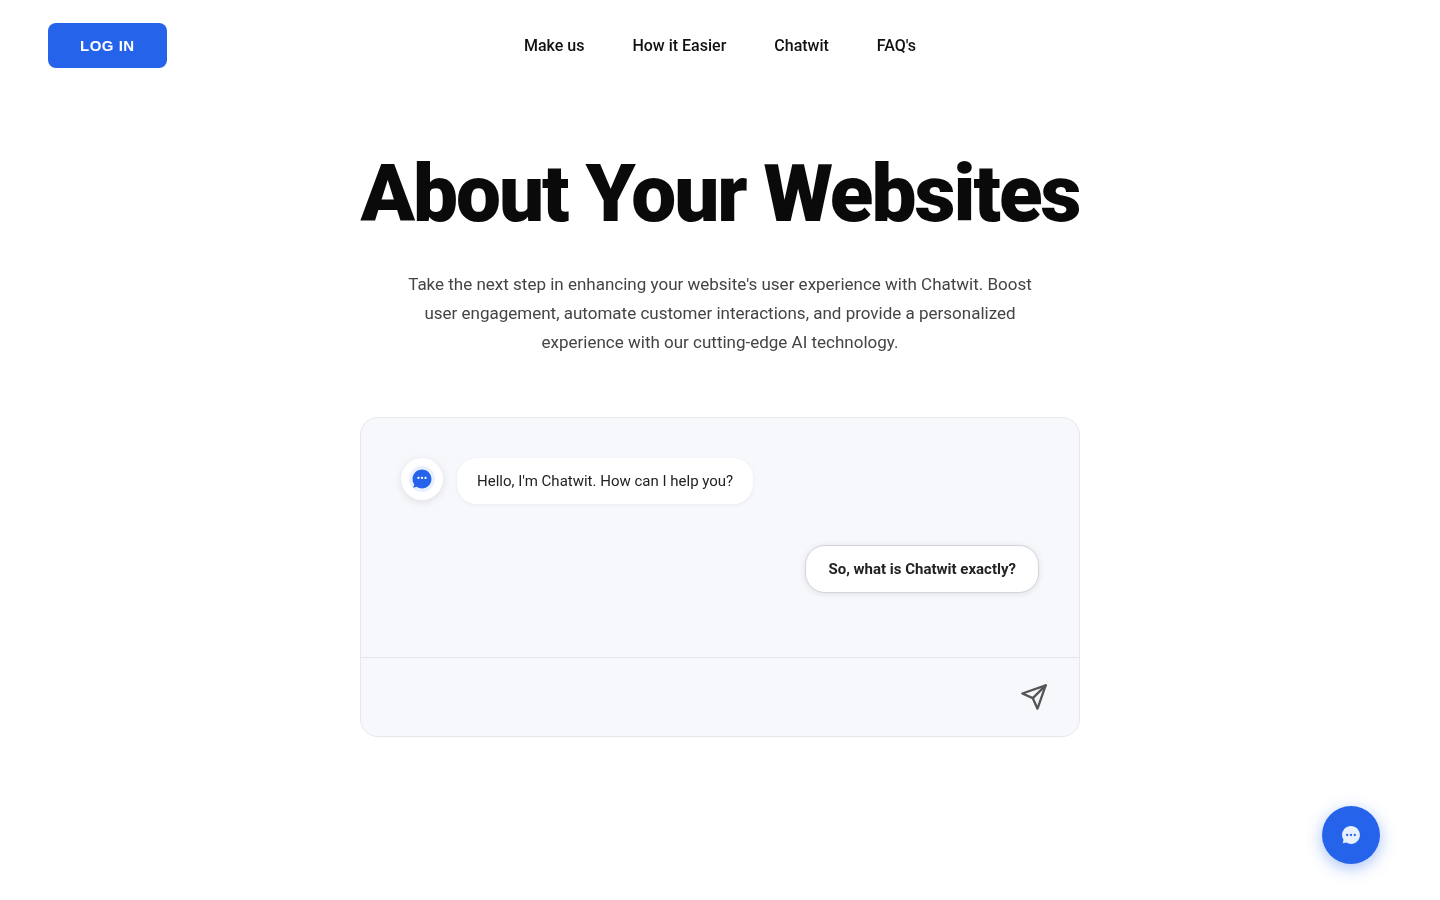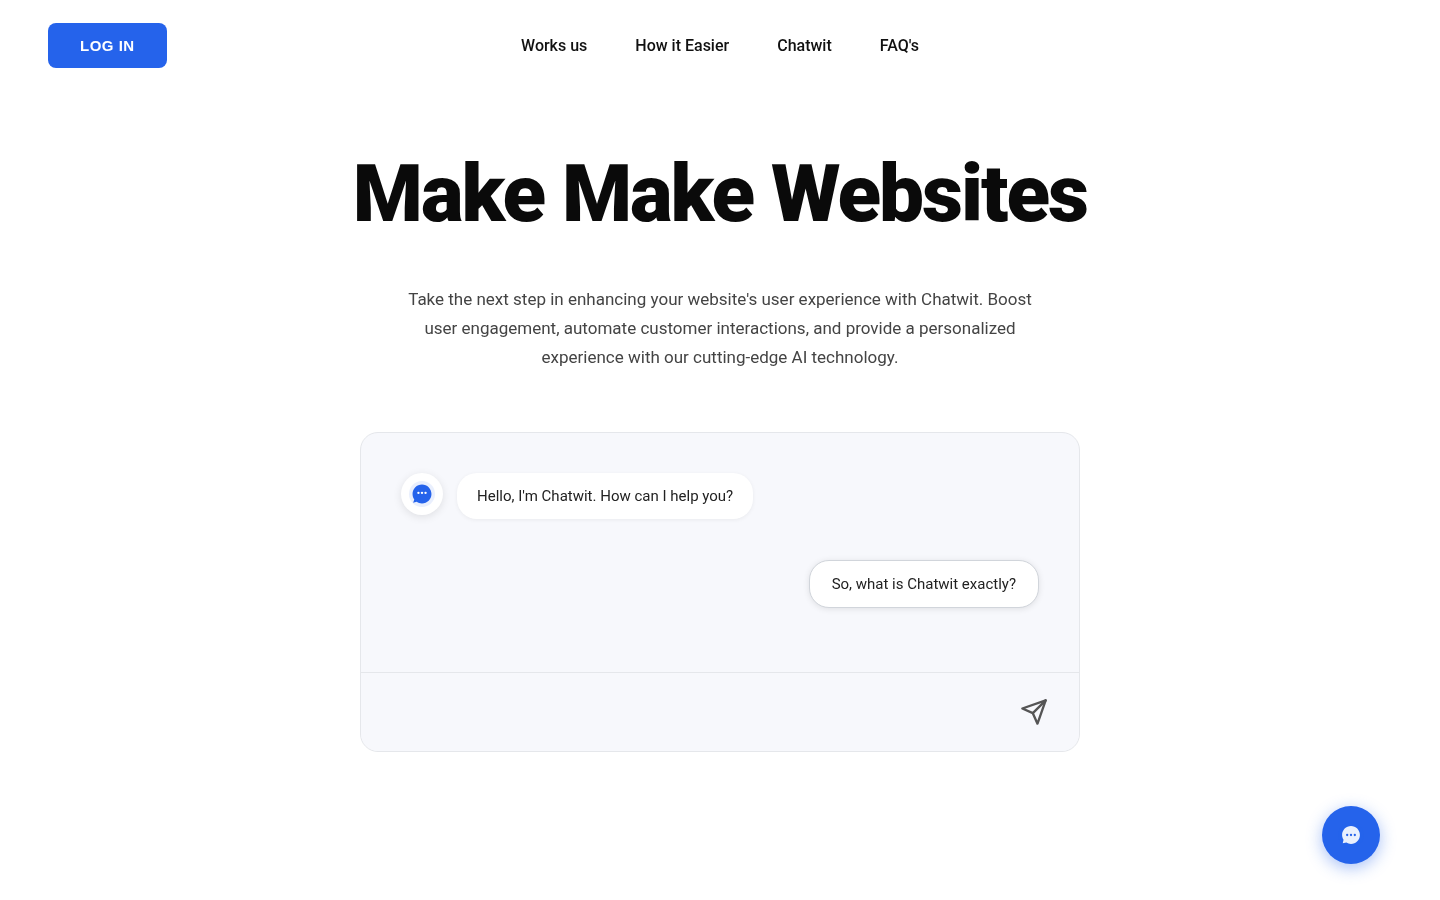--- a/index.html
+++ b/index.html
@@ -87,21 +87,21 @@
     .hero-title {
       font-size: 80px;
       font-weight: 900;
       line-height: 1.1;
       color: #0a0a0a;
       max-width: 1100px;
       letter-spacing: -2px;
     }
 
     .hero-subtitle {
-      margin-top: 47px;
+      margin-top: 32px;
       font-size: 17px;
       color: #444;
       max-width: 640px;
       line-height: 1.7;
     }
 
     
     .chat-demo-container {
       margin-top: 60px;
       width: 720px;
@@ -153,20 +153,21 @@
     }
 
     .chat-bubble-user {
       background: #fff;
       border-radius: 20px;
       padding: 14px 22px;
       font-size: 15px;
       color: #222;
       box-shadow: 0 1px 6px rgba(0,0,0,0.1);
       border: 1.5px solid #d1d5db;
+      font-weight: bold;
     }
 
     .chat-input-row {
       position: absolute;
       bottom: 0;
       left: 0;
       right: 0;
       border-top: 1px solid #e5e7eb;
       padding: 18px 24px;
       display: flex;
@@ -202,32 +203,32 @@
       box-shadow: 0 4px 16px rgba(37,99,235,0.4);
       cursor: pointer;
     }
   </style>
 </head>
 <body>
 
 <nav>
 
   <div class="nav-links">
-    <a href="#">Works us</a>
+    <a href="#">Make us</a>
     <a href="#">How it Easier</a>
     <a href="#">Chatwit</a>
     <a href="#">FAQ's</a>
   </div>
 
   <button class="login-btn">LOG IN</button>
 </nav>
 
 <section class="hero">
   <h1 class="hero-title">
-    <span>Make Make Websites</span><br>
+    <span>About Your Websites</span><br>
   </h1>
   <p class="hero-subtitle">Take the next step in enhancing your website's user experience with Chatwit. Boost user engagement, automate customer interactions, and provide a personalized experience with our cutting-edge AI technology.</p>
 
   <div class="chat-demo-container">
     <div class="chat-messages">
 
       <div class="chat-bot-row">
         <div class="chat-bot-avatar">
           <svg width="26" height="26" viewBox="0 0 44 44" fill="none" xmlns="http://www.w3.org/2000/svg">
             <circle cx="22" cy="22" r="22" fill="#2563eb" opacity="0.1"></circle>

